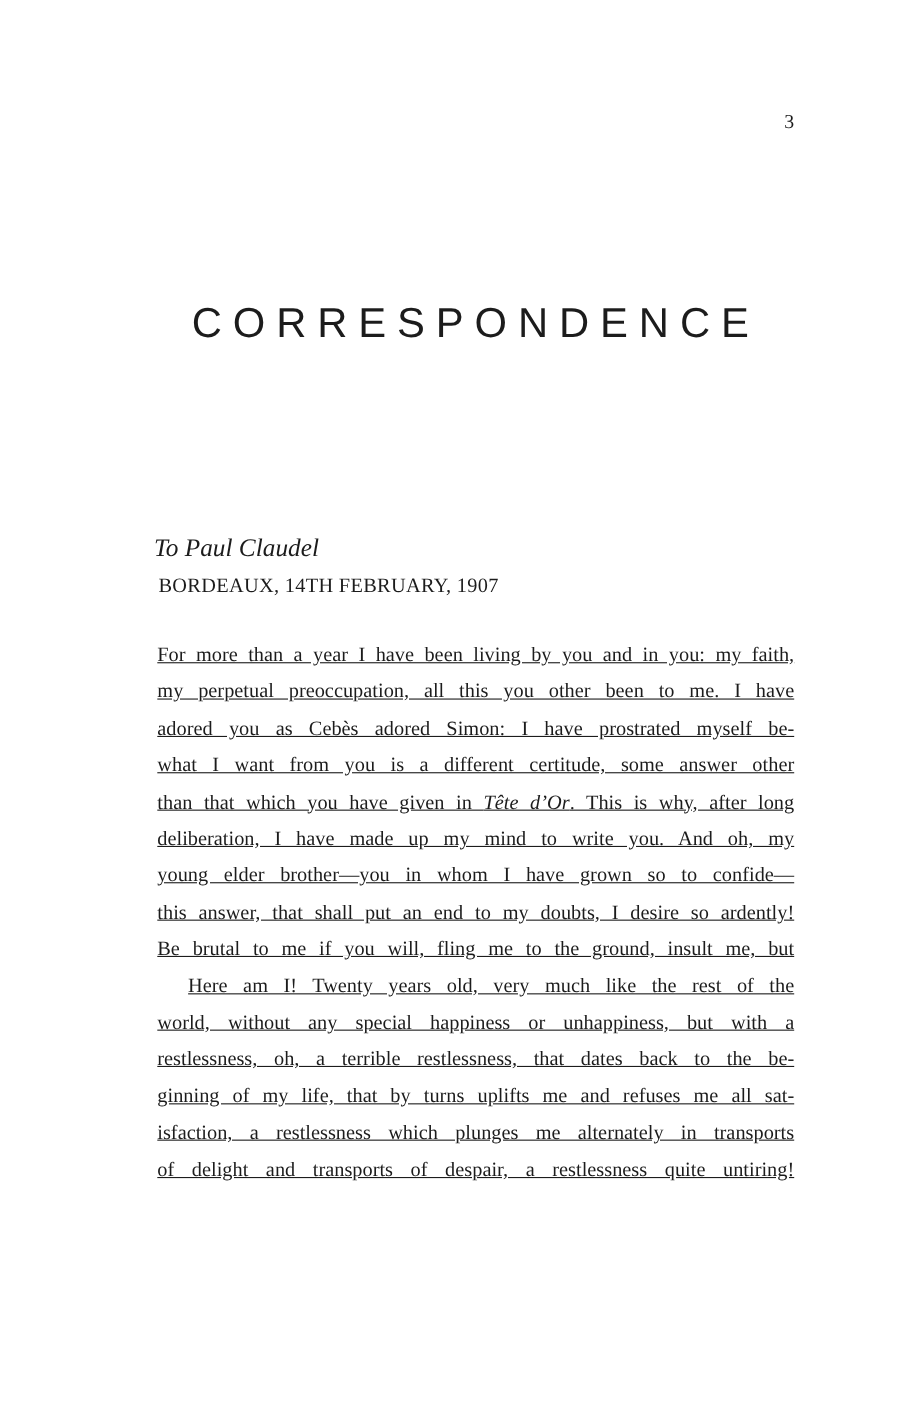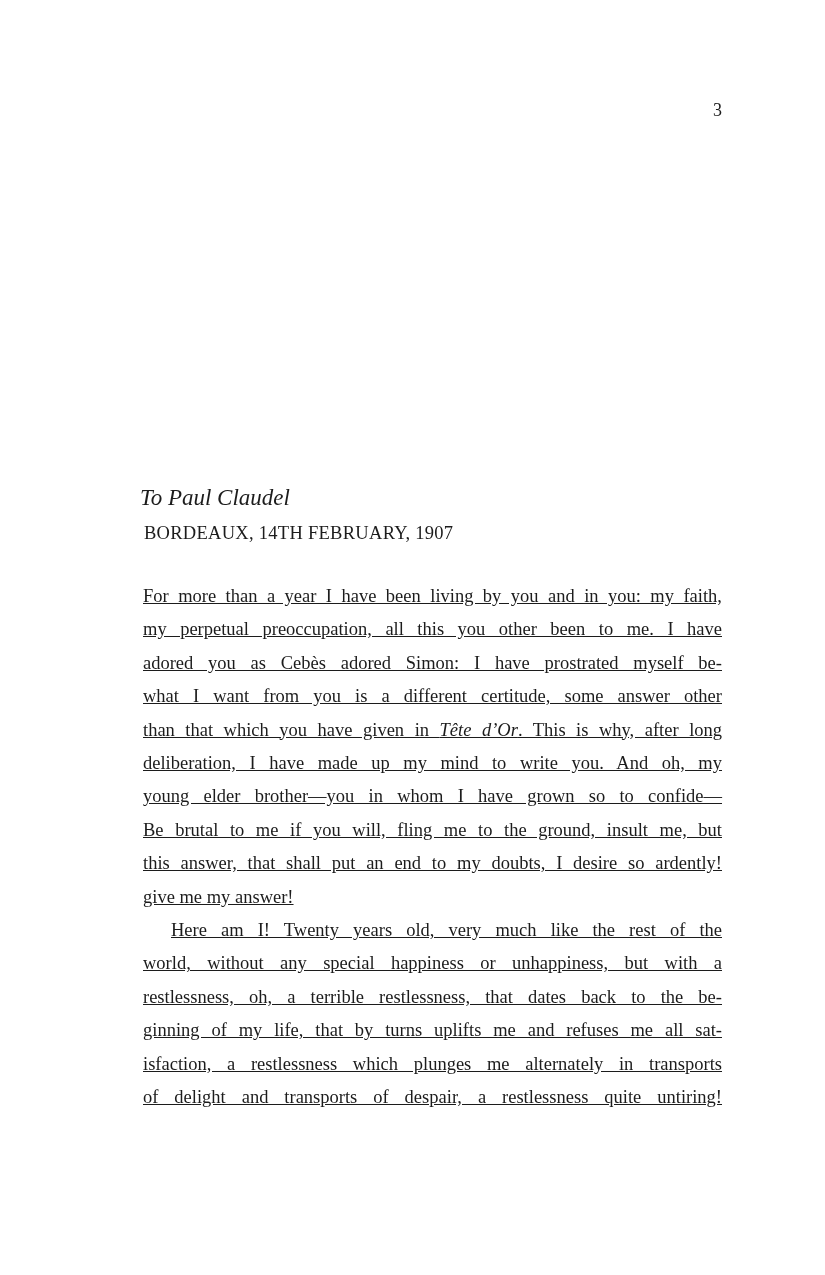--- a/index.html
+++ b/index.html
@@ -82,38 +82,38 @@
     text-indent: 28px;
   }
   .line em { font-style: italic; }
 </style>
 </head>
 <body>
 
 <div class="page">
   <div class="page-number">3</div>
 
+  <h1 class="title">CORRESPONDENCE</h1>
 
 
   <div class="salutation">To Paul Claudel</div>
 
   <div class="dateline">BORDEAUX, 14TH FEBRUARY, 1907</div>
 
   <div class="letter-body">
       <div class="para">
         <div class="line"><span>For more than a year I have been living by you and in you: my faith,</span></div>
         <div class="line"><span>my perpetual preoccupation, all this you other been to me. I have</span></div>
         <div class="line"><span>adored you as Cebès adored Simon: I have prostrated myself be-</span></div>
         <div class="line"><span>what I want from you is a different certitude, some answer other</span></div>
         <div class="line"><span>than that which you have given in </span><em>Tête d’Or</em><span>. This is why, after long</span></div>
         <div class="line"><span>deliberation, I have made up my mind to write you. And oh, my</span></div>
         <div class="line"><span>young elder brother—you in whom I have grown so to confide—</span></div>
+        <div class="line"><span>this answer, that shall put an end to my doubts, I desire so ardently!</span></div>
         <div class="line"><span>Be brutal to me if you will, fling me to the ground, insult me, but</span></div>
-        <div class="line"><span>this answer, that shall put an end to my doubts, I desire so ardently!</span></div>
-        <div class="line end"><span>give me my answer!</span></div>
       </div>
       <div class="para indent">
         <div class="line"><span>Here am I! Twenty years old, very much like the rest of the</span></div>
         <div class="line"><span>world, without any special happiness or unhappiness, but with a</span></div>
         <div class="line"><span>restlessness, oh, a terrible restlessness, that dates back to the be-</span></div>
         <div class="line"><span>ginning of my life, that by turns uplifts me and refuses me all sat-</span></div>
         <div class="line"><span>isfaction, a restlessness which plunges me alternately in transports</span></div>
         <div class="line"><span>of delight and transports of despair, a restlessness quite untiring!</span></div>
       </div>
     </div>

